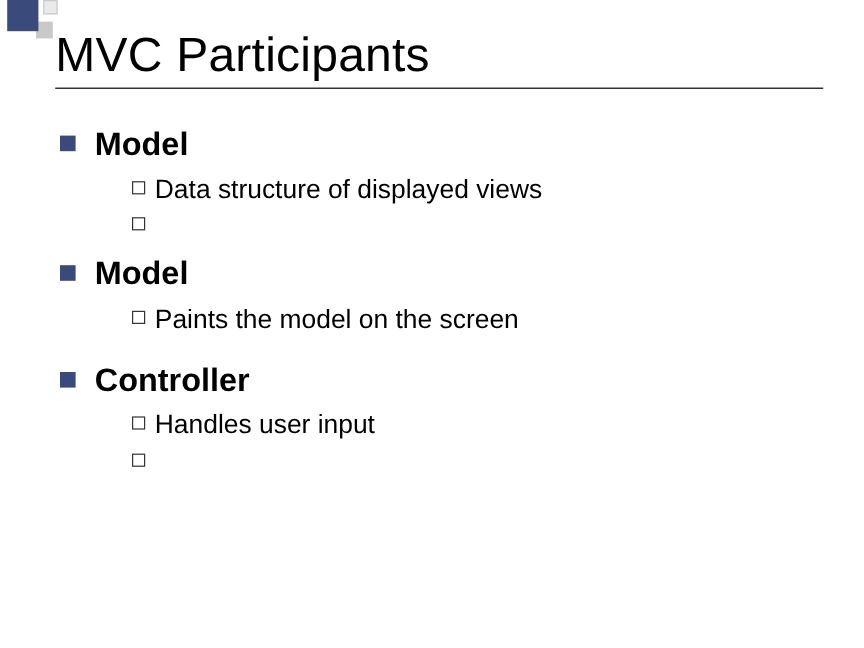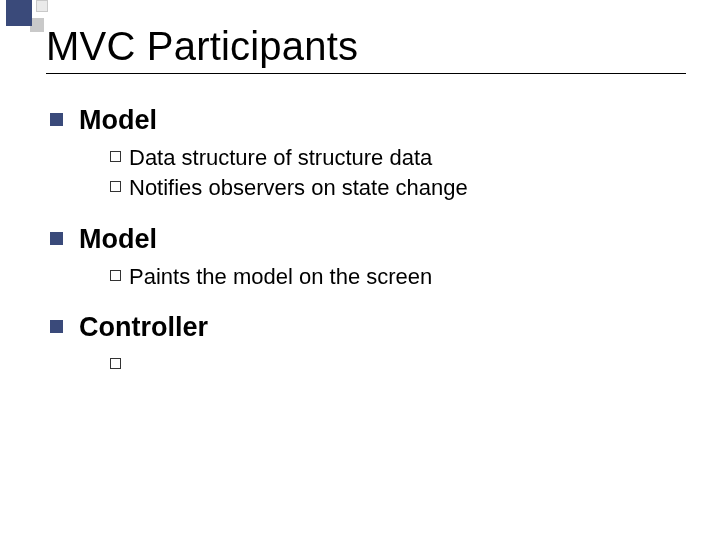--- a/index.html
+++ b/index.html
@@ -128,25 +128,24 @@
 
   <div class="body">
 
     <div class="lvl1">
       <div class="bullet"></div>
       <div class="text">Model</div>
     </div>
     <div class="lvl2-group">
       <div class="lvl2">
         <div class="bullet"></div>
-        <div class="text">Data structure of structure data</div>
+        <div class="text">Data structure of displayed views</div>
       </div>
       <div class="lvl2">
         <div class="bullet"></div>
-        <div class="text">Notifies observers on state change</div>
       </div>
     </div>
 
     <div class="lvl1">
       <div class="bullet"></div>
       <div class="text">Model</div>
     </div>
     <div class="lvl2-group">
       <div class="lvl2">
         <div class="bullet"></div>
@@ -154,18 +153,22 @@
       </div>
     </div>
 
     <div class="lvl1">
       <div class="bullet"></div>
       <div class="text">Controller</div>
     </div>
     <div class="lvl2-group">
       <div class="lvl2">
         <div class="bullet"></div>
+        <div class="text">Handles user input</div>
+      </div>
+      <div class="lvl2">
+        <div class="bullet"></div>
       </div>
     </div>
 
   </div>
 
 </div>
 
 </body></html>

